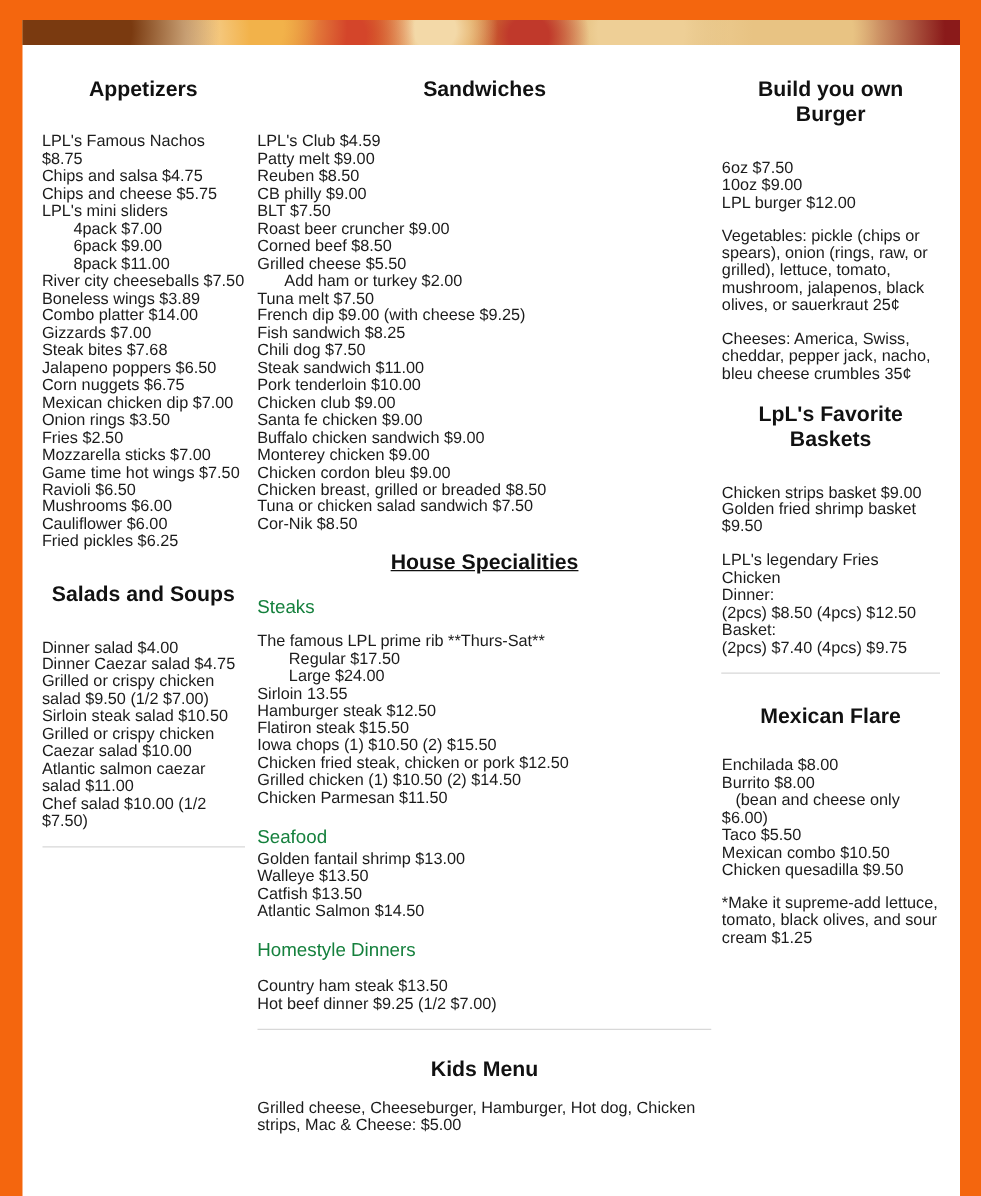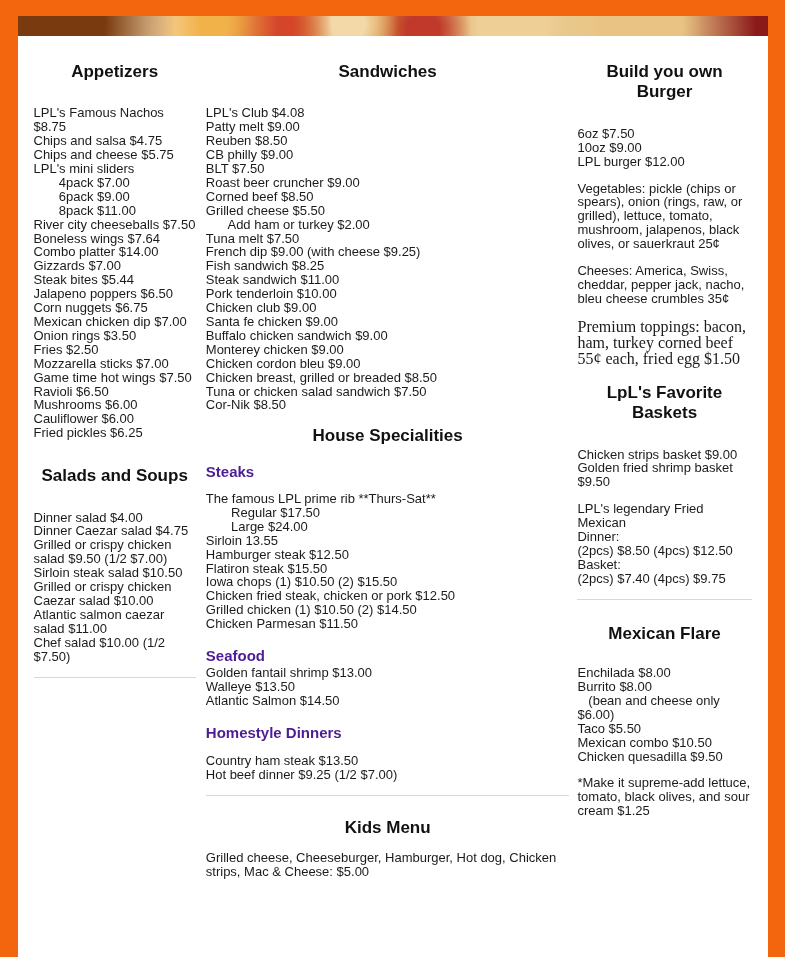--- a/index.html
+++ b/index.html
@@ -31,27 +31,27 @@
   }
   .cols { display: flex; padding: 0 16px; }
   .col { min-width: 0; }
   .col-left  { width: 166px; }
   .col-mid   { width: 372px; margin-left: 10px; }
   .col-right { width: 178px; margin-left: 8px; }
   .h-main {
     font-size: 17px; font-weight: bold; text-align: center;
     margin: 26px 0 24px; line-height: 1.2; color: #111;
   }
-  .h-main.tight-top { margin: 14px 0 0; }
+  .h-main.tight-top { margin: 14px 0 0; text-decoration: underline; }
   .h-main.kids { margin: 22px 0 12px; }
   .h-main.baskets { margin: 16px 0 24px; }
   .h-main.mexican { margin: 24px 0 22px; }
   .h-sub {
-    font-size: 15px; font-weight: bold; margin: 16px 0 2px;
-    line-height: 1.15; color: #4c1d95;
+    font-size: 15px; font-weight: normal; margin: 16px 0 2px;
+    line-height: 1.15; color: #15803d;
   }
   .h-sub.steaks { margin: 16px 0 12px; }
   .group { margin: 13px 0; }
   .menu-line {
     font-size: 13px; line-height: 1.07;
     white-space: pre-wrap; overflow-wrap: break-word;
   }
   .serif-block {
     font-family: "Liberation Serif", serif;
     font-size: 16px; line-height: 1.0;
@@ -74,24 +74,24 @@
       <h2 class="h-main">Appetizers</h2>
       <div class="group">
           <div class="menu-line">LPL's Famous Nachos $8.75</div>
           <div class="menu-line">Chips and salsa $4.75</div>
           <div class="menu-line">Chips and cheese $5.75</div>
           <div class="menu-line">LPL's mini sliders</div>
           <div class="menu-line">       4pack $7.00</div>
           <div class="menu-line">       6pack $9.00</div>
           <div class="menu-line">       8pack $11.00</div>
           <div class="menu-line">River city cheeseballs $7.50</div>
-          <div class="menu-line">Boneless wings $7.64</div>
+          <div class="menu-line">Boneless wings $3.89</div>
           <div class="menu-line">Combo platter $14.00</div>
           <div class="menu-line">Gizzards $7.00</div>
-          <div class="menu-line">Steak bites $5.44</div>
+          <div class="menu-line">Steak bites $7.68</div>
           <div class="menu-line">Jalapeno poppers $6.50</div>
           <div class="menu-line">Corn nuggets $6.75</div>
           <div class="menu-line">Mexican chicken dip $7.00</div>
           <div class="menu-line">Onion rings $3.50</div>
           <div class="menu-line">Fries $2.50</div>
           <div class="menu-line">Mozzarella sticks $7.00</div>
           <div class="menu-line">Game time hot wings $7.50</div>
           <div class="menu-line">Ravioli $6.50</div>
           <div class="menu-line">Mushrooms $6.00</div>
           <div class="menu-line">Cauliflower $6.00</div>
@@ -106,32 +106,33 @@
           <div class="menu-line">Grilled or crispy chicken Caezar salad $10.00</div>
           <div class="menu-line">Atlantic salmon caezar salad $11.00</div>
           <div class="menu-line">Chef salad $10.00 (1/2 $7.50)</div>
         </div>
       <hr class="rule">
     </div>
 
     <div class="col col-mid">
       <h2 class="h-main">Sandwiches</h2>
       <div class="group">
-          <div class="menu-line">LPL's Club $4.08</div>
+          <div class="menu-line">LPL's Club $4.59</div>
           <div class="menu-line">Patty melt $9.00</div>
           <div class="menu-line">Reuben $8.50</div>
           <div class="menu-line">CB philly $9.00</div>
           <div class="menu-line">BLT $7.50</div>
           <div class="menu-line">Roast beer cruncher $9.00</div>
           <div class="menu-line">Corned beef $8.50</div>
           <div class="menu-line">Grilled cheese $5.50</div>
           <div class="menu-line">      Add ham or turkey $2.00</div>
           <div class="menu-line">Tuna melt $7.50</div>
           <div class="menu-line">French dip $9.00 (with cheese $9.25)</div>
           <div class="menu-line">Fish sandwich $8.25</div>
+          <div class="menu-line">Chili dog $7.50</div>
           <div class="menu-line">Steak sandwich $11.00</div>
           <div class="menu-line">Pork tenderloin $10.00</div>
           <div class="menu-line">Chicken club $9.00</div>
           <div class="menu-line">Santa fe chicken $9.00</div>
           <div class="menu-line">Buffalo chicken sandwich $9.00</div>
           <div class="menu-line">Monterey chicken $9.00</div>
           <div class="menu-line">Chicken cordon bleu $9.00</div>
           <div class="menu-line">Chicken breast, grilled or breaded $8.50</div>
           <div class="menu-line">Tuna or chicken salad sandwich $7.50</div>
           <div class="menu-line">Cor-Nik $8.50</div>
@@ -149,20 +150,21 @@
       <div>
           <div class="menu-line">Iowa chops (1) $10.50 (2) $15.50</div>
           <div class="menu-line">Chicken fried steak, chicken or pork $12.50</div>
           <div class="menu-line">Grilled chicken (1) $10.50 (2) $14.50</div>
           <div class="menu-line">Chicken Parmesan $11.50</div>
         </div>
       <h3 class="h-sub">Seafood</h3>
       <div>
           <div class="menu-line">Golden fantail shrimp $13.00</div>
           <div class="menu-line">Walleye $13.50</div>
+          <div class="menu-line">Catfish $13.50</div>
           <div class="menu-line">Atlantic Salmon $14.50</div>
         </div>
       <h3 class="h-sub">Homestyle Dinners</h3>
       <div class="group">
           <div class="menu-line">Country ham steak $13.50</div>
           <div class="menu-line">Hot beef dinner $9.25 (1/2 $7.00)</div>
         </div>
       <hr class="rule">
       <h2 class="h-main kids">Kids Menu</h2>
       <div class="group menu-line">Grilled cheese, Cheeseburger, Hamburger, Hot dog, Chicken strips, Mac &amp; Cheese: $5.00</div>
@@ -171,29 +173,28 @@
     <div class="col col-right">
       <h2 class="h-main">Build you own Burger</h2>
       <div class="group">
           <div class="menu-line">6oz $7.50</div>
           <div class="menu-line">10oz $9.00</div>
           <div class="menu-line">LPL burger $12.00</div>
         </div>
       <div class="group menu-line">Vegetables: pickle (chips or spears), onion (rings, raw, or grilled), lettuce, tomato, mushroom, jalapenos, black olives, or sauerkraut 25¢</div>
       <div class="group menu-line">Cheeses: America, Swiss, cheddar, pepper jack, nacho, bleu cheese crumbles 35¢</div>
       <div class="group serif-block">
-        <div class="serif-line">Premium toppings: bacon, ham, turkey corned beef 55¢ each, fried egg $1.50</div>
       </div>
       <h2 class="h-main baskets">LpL's Favorite Baskets</h2>
       <div class="group">
           <div class="menu-line">Chicken strips basket $9.00</div>
           <div class="menu-line">Golden fried shrimp basket $9.50</div>
         </div>
       <div class="group">
-          <div class="menu-line">LPL's legendary Fried Mexican</div>
+          <div class="menu-line">LPL's legendary Fries Chicken</div>
           <div class="menu-line">Dinner:</div>
           <div class="menu-line">(2pcs) $8.50 (4pcs) $12.50</div>
           <div class="menu-line">Basket:</div>
           <div class="menu-line">(2pcs) $7.40 (4pcs) $9.75</div>
         </div>
       <hr class="rule">
       <h2 class="h-main mexican">Mexican Flare</h2>
       <div class="group">
           <div class="menu-line">Enchilada $8.00</div>
           <div class="menu-line">Burrito $8.00</div>

